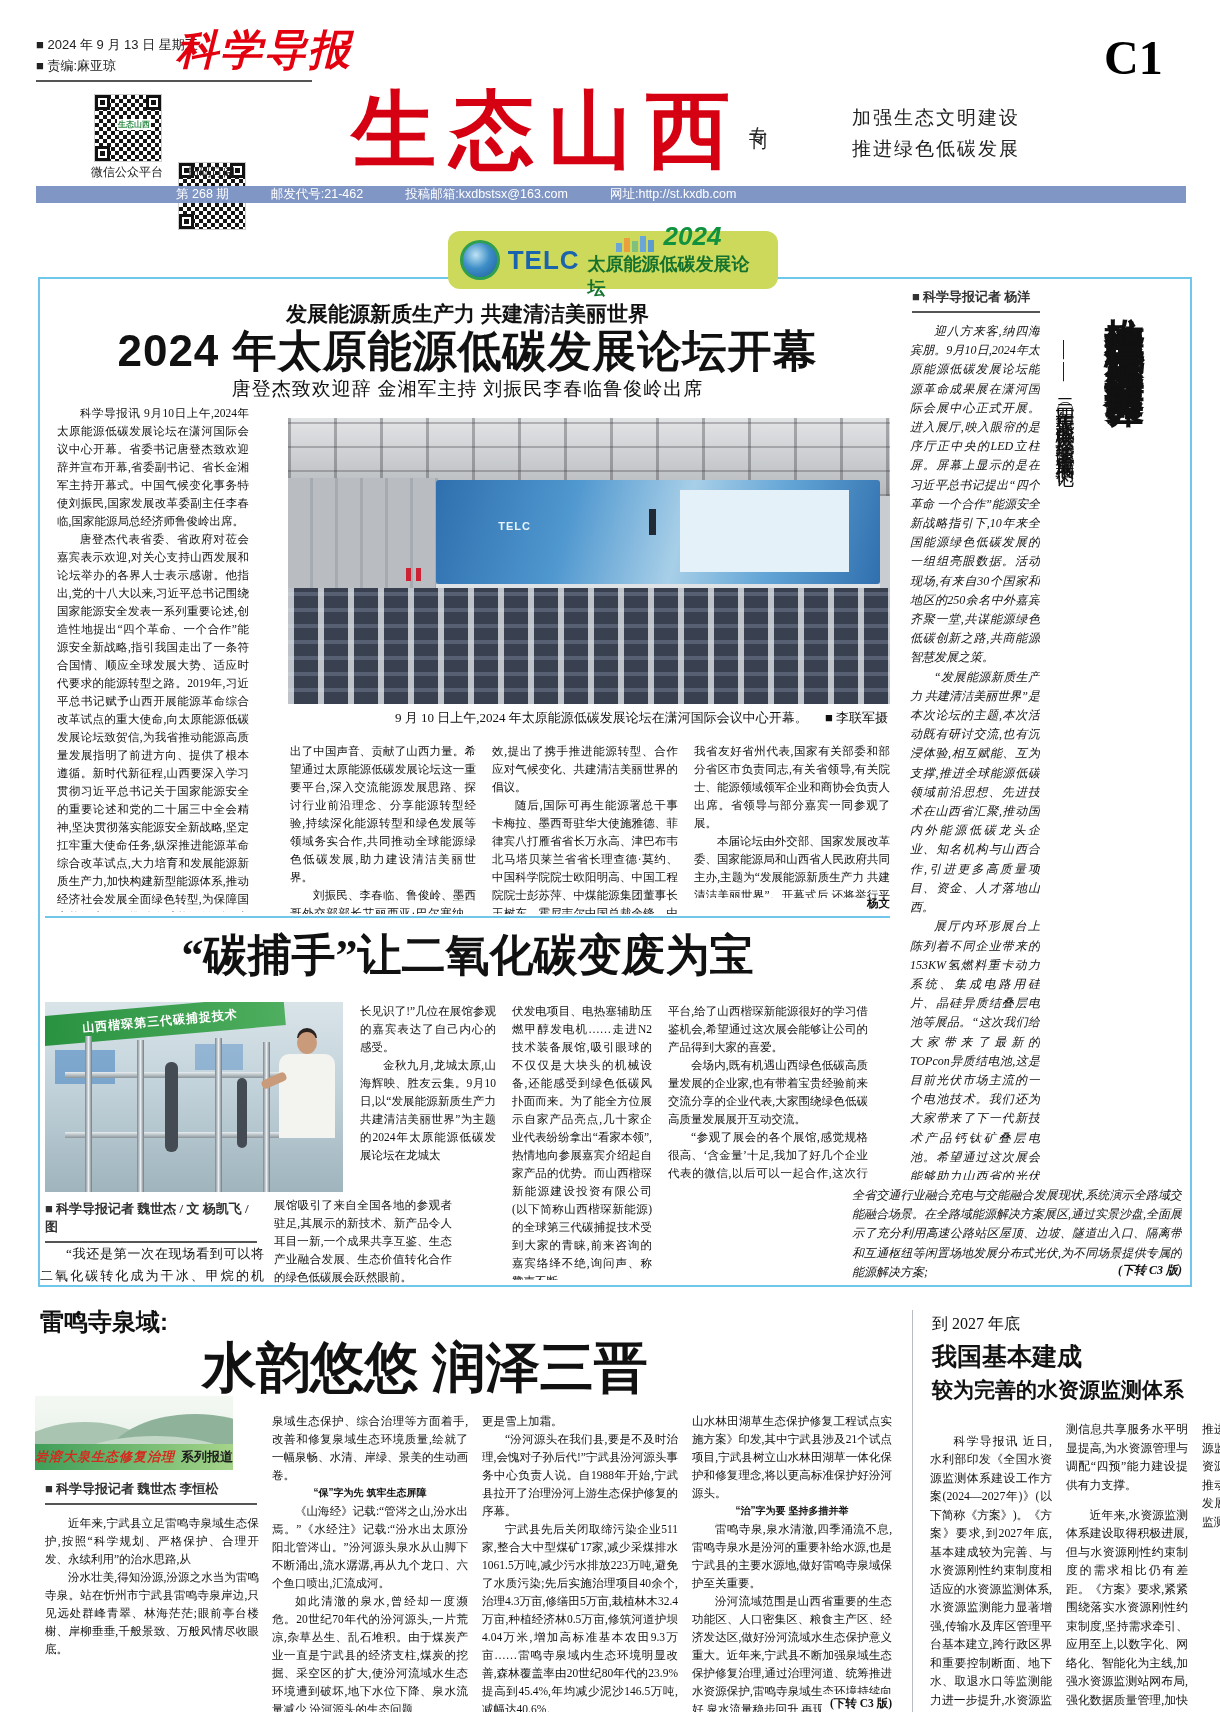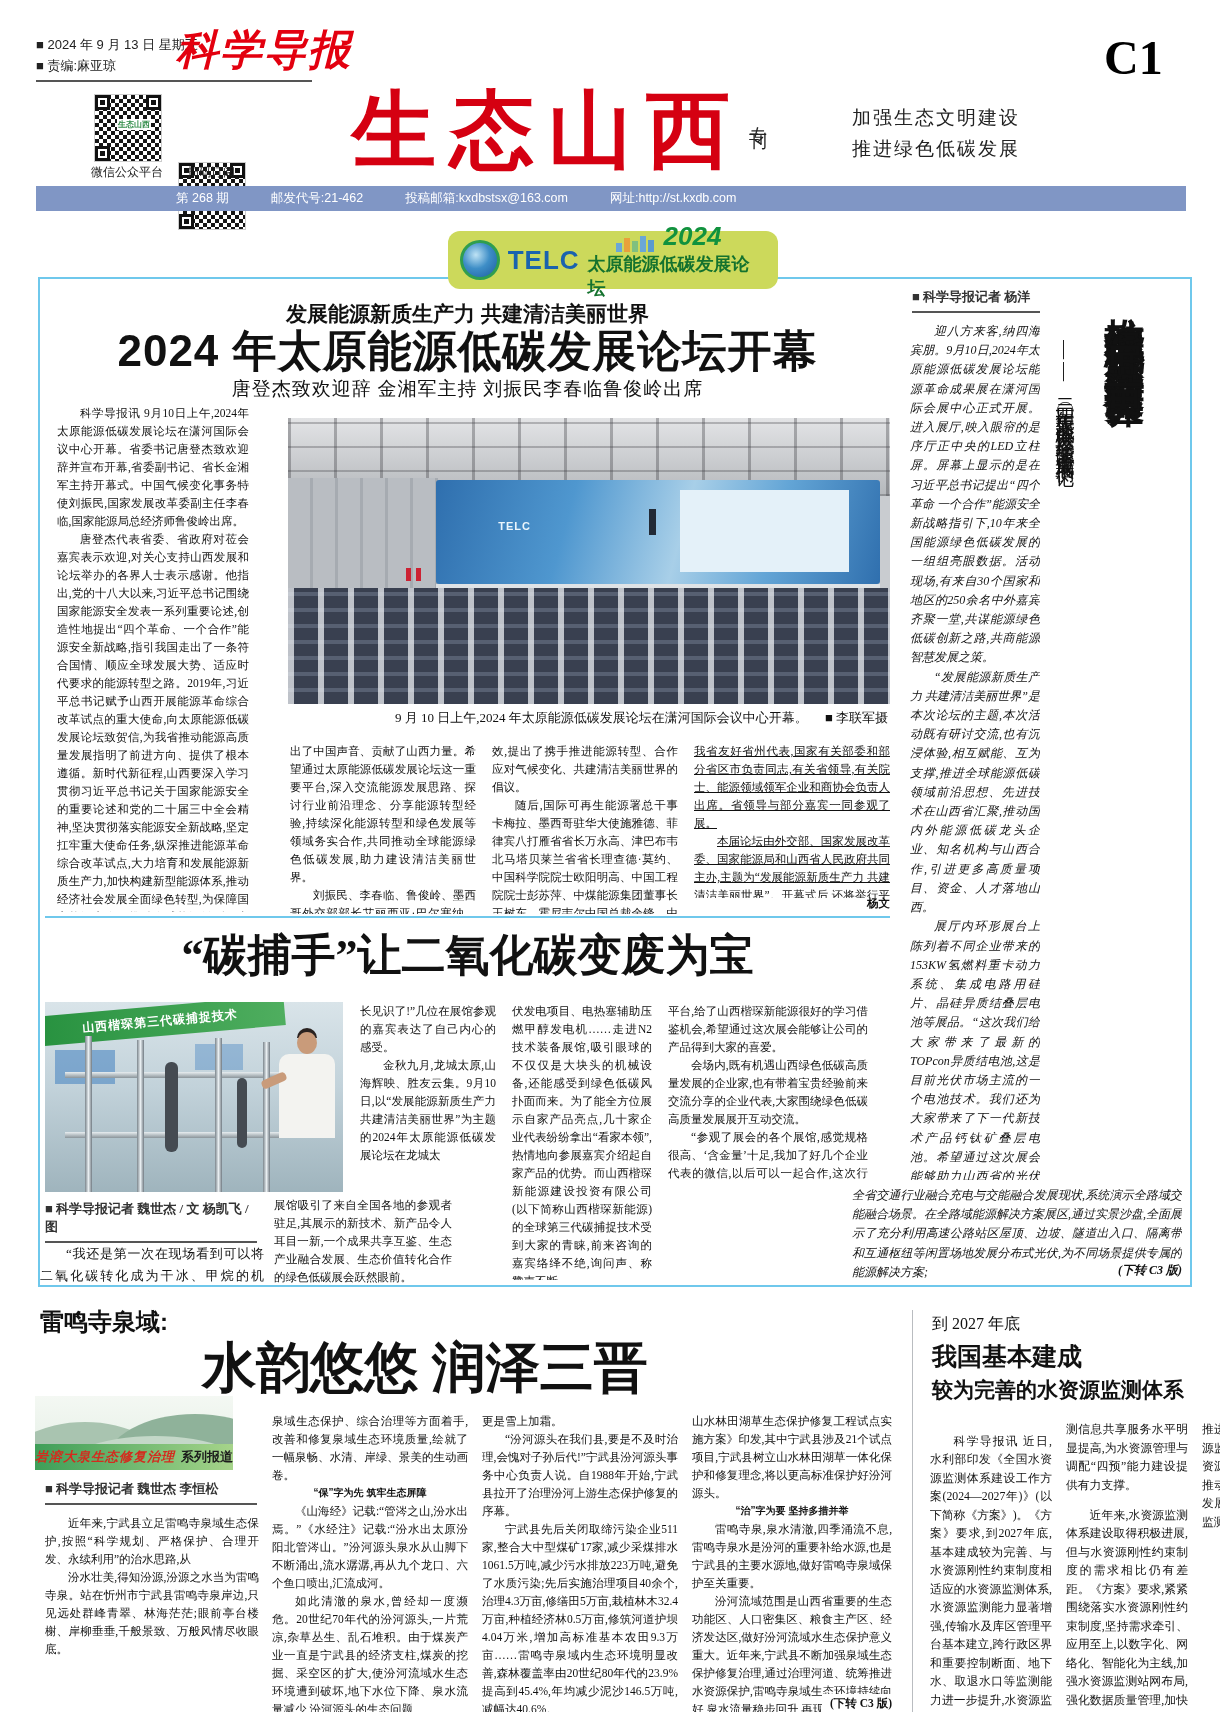--- a/index.html
+++ b/index.html
@@ -123,21 +123,21 @@
 
   <div class="abs bigtitle" style="left:352px;top:74px;">生态山西</div>
   <div class="abs vert" style="left:746px;top:112px;height:70px;font-size:18px;letter-spacing:6px;color:#222;">专刊</div>
 
   <div class="abs" style="left:852px;top:102px;font-size:19px;line-height:31px;color:#222;letter-spacing:2px;">
     <div>加强生态文明建设</div>
     <div>推进绿色低碳发展</div>
   </div>
   <div class="abs" style="left:1104px;top:30px;font:bold 48px 'Liberation Serif',serif;color:#000;">C1</div>
 
-  <div class="abs infobar" style="left:36px;top:186px;width:1150px;height:25px;">
+  <div class="abs infobar" style="left:36px;top:186px;width:1150px;height:17px;">
     <span>第 268 期</span>
     <span>邮发代号:21-462</span>
     <span>投稿邮箱:kxdbstsx@163.com</span>
     <span>网址:http://st.kxdb.com</span>
   </div>
 
   <div class="abs frame" style="left:38px;top:277px;width:1150px;height:1006px;"></div>
 
   <div class="abs telc" style="left:448px;top:231px;width:330px;height:58px;">
     <div class="telc-ball"></div>
@@ -187,21 +187,21 @@
 
   <div class="abs body" style="left:290px;top:742px;width:186px;height:172px;">
     <p class="noind">出了中国声音、贡献了山西力量。希望通过太原能源低碳发展论坛这一重要平台,深入交流能源发展思路、探讨行业前沿理念、分享能源转型经验,持续深化能源转型和绿色发展等领域务实合作,共同推动全球能源绿色低碳发展,助力建设清洁美丽世界。</p>
     <p class="ind">刘振民、李春临、鲁俊岭、墨西哥外交部部长艾丽西亚·巴尔塞纳、摩洛哥能源转型与可持续发展大臣蕾拉·贝娜莉、匈牙利国会议员科瓦奇发表致辞,高度评价山西开展能源革命综合改革试点取得的积极成</p>
   </div>
   <div class="abs body" style="left:492px;top:742px;width:186px;height:172px;">
     <p class="noind">效,提出了携手推进能源转型、合作应对气候变化、共建清洁美丽世界的倡议。</p>
     <p class="ind">随后,国际可再生能源署总干事卡梅拉、墨西哥驻华大使施雅德、菲律宾八打雁省省长万永高、津巴布韦北马塔贝莱兰省省长理查德·莫约、中国科学院院士欧阳明高、中国工程院院士彭苏萍、中煤能源集团董事长王树东、霍尼韦尔中国总裁余锋、中国太平洋经济合作全国委员会会长詹永新围绕能源领域重大问题发表了演讲。</p>
 
   </div>
-  <div class="abs body" style="left:694px;top:742px;width:196px;height:156px;text-decoration:underline;">
+  <div class="abs body" style="left:694px;top:742px;width:196px;height:156px;">
     <p class="noind">我省友好省州代表,国家有关部委和部分省区市负责同志,有关省领导,有关院士、能源领域领军企业和商协会负责人出席。省领导与部分嘉宾一同参观了展。</p>
     <p class="ind">本届论坛由外交部、国家发展改革委、国家能源局和山西省人民政府共同主办,主题为“发展能源新质生产力 共建清洁美丽世界”。开幕式后,还将举行平行论坛、招商推介、成果发布等活动。墨西哥将以主宾国身份参加相关活动。</p>
   </div>
   <div class="abs sigline body" style="left:694px;top:894px;width:196px;">杨文</div>
 
   <div class="abs divider" style="left:45px;top:916px;width:845px;height:2px;"></div>
 
   <div class="abs byline" style="left:912px;top:288px;width:128px;">■ 科学导报记者 杨洋</div>
   <div class="abs body bodylg" style="left:910px;top:322px;width:130px;height:858px;">
     <p class="ind">迎八方来客,纳四海宾朋。9月10日,2024年太原能源低碳发展论坛能源革命成果展在潇河国际会展中心正式开展。进入展厅,映入眼帘的是序厅正中央的LED立柱屏。屏幕上显示的是在习近平总书记提出“四个革命 一个合作”能源安全新战略指引下,10年来全国能源绿色低碳发展的一组组亮眼数据。活动现场,有来自30个国家和地区的250余名中外嘉宾齐聚一堂,共谋能源绿色低碳创新之路,共商能源智慧发展之策。</p>

